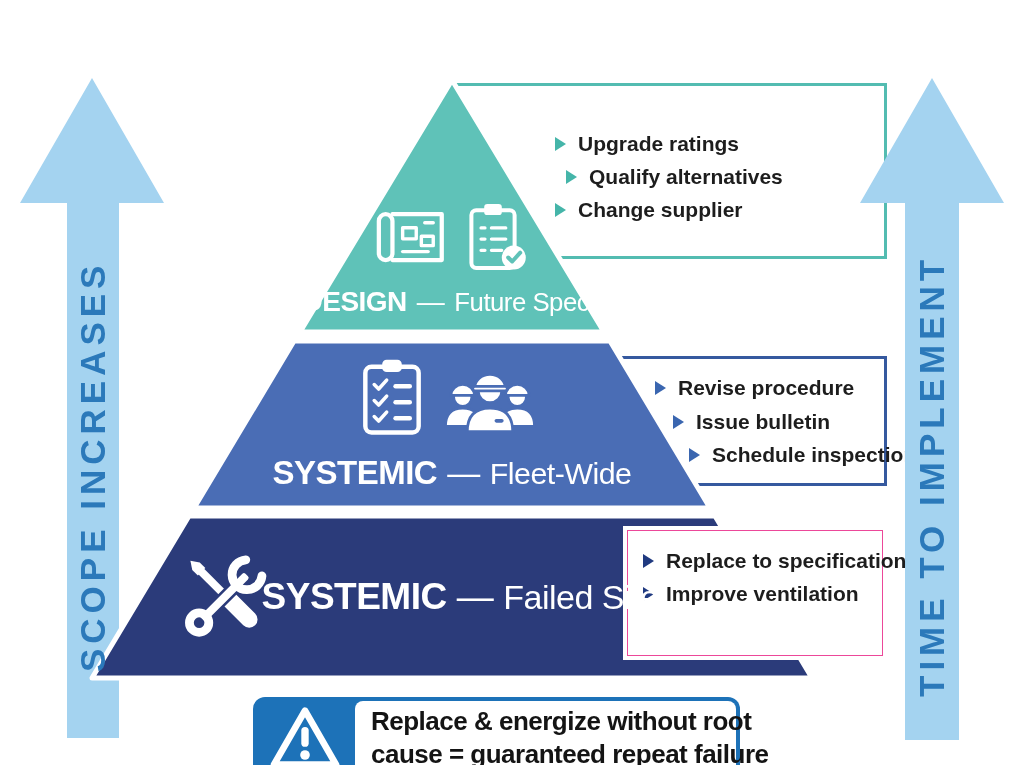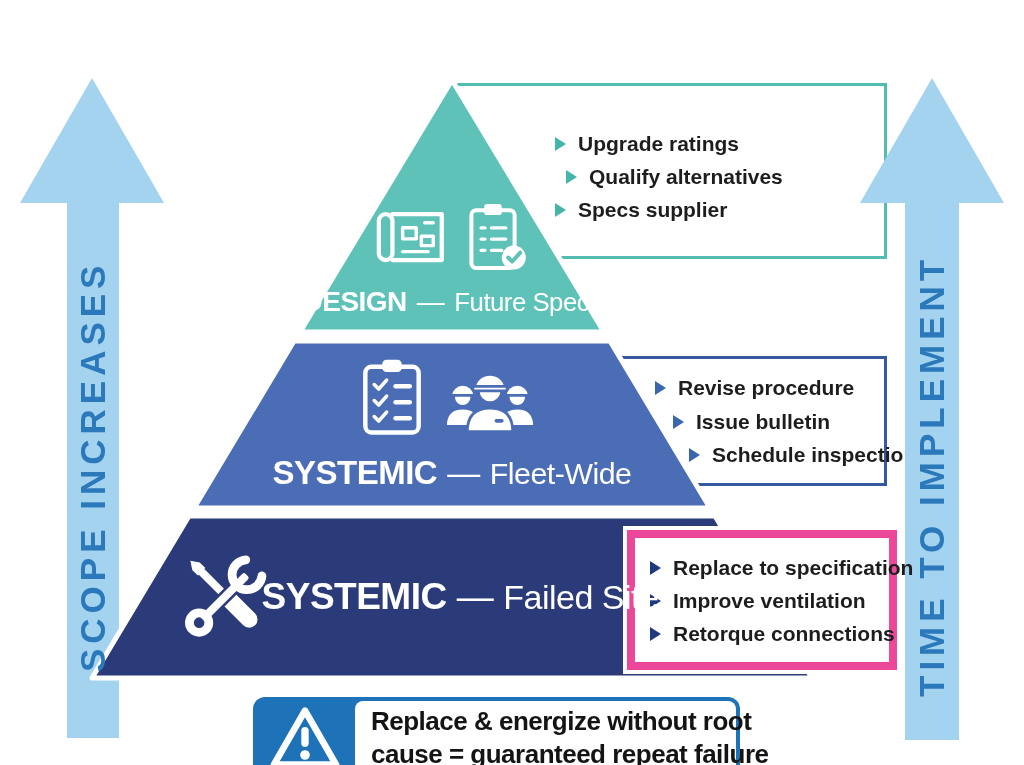--- a/index.html
+++ b/index.html
@@ -13,21 +13,21 @@
                 font-size:21px;font-weight:600;color:#1d1d1d;white-space:nowrap;}
   .tri{width:0;height:0;border-style:solid;border-width:7px 0 7px 11px;
        border-color:transparent transparent transparent currentColor;flex:0 0 auto;}
   .box-design{left:455px;top:35px;width:429px;height:170px;z-index:1;
               border:3px solid #53bcb1;border-left:none;}
   .box-design .tri{color:#45b5a9;}
   .box-systemic{left:616px;top:308px;width:265px;height:124px;z-index:1;
                 border:3px solid #35599f;}
   .box-systemic .tri{color:#3a66b0;}
   .box-immediate{left:627px;top:482px;width:254px;height:124px;z-index:3;
-                 border:8px solid #ec4899;}
+                 border:1px solid #ec4899;}
   .box-immediate .tri{color:#203a80;}
 
   
   .tl{position:absolute;z-index:3;color:#fff;text-align:center;white-space:nowrap;
       letter-spacing:-0.5px;}
   .tl .name{font-weight:800;}
   .tl .dash{font-weight:400;margin:0 10px;}
   .tl .scope{font-weight:400;font-size:0.92em;}
   .tl-design{left:252px;top:238px;width:400px;font-size:28px;}
   .tl-systemic{left:252px;top:406px;width:400px;font-size:33px;}
@@ -65,21 +65,21 @@
     <div class="row" style="left:100px;top:46px;">
       <span class="tri"></span>
       <span>Upgrade ratings</span>
     </div>
     <div class="row" style="left:111px;top:79px;">
       <span class="tri"></span>
       <span>Qualify alternatives</span>
     </div>
     <div class="row" style="left:100px;top:112px;">
       <span class="tri"></span>
-      <span>Specs supplier</span>
+      <span>Change supplier</span>
     </div>
   </div>
 
   <div class="callout box-systemic">
     <div class="row" style="left:36px;top:17px;">
       <span class="tri"></span>
       <span>Revise procedure</span>
     </div>
     <div class="row" style="left:54px;top:51px;">
       <span class="tri"></span>
@@ -100,24 +100,20 @@
   </svg>
 
   <div class="callout box-immediate">
     <div class="row" style="left:15px;top:18px;">
       <span class="tri"></span>
       <span>Replace to specification</span>
     </div>
     <div class="row" style="left:15px;top:51px;">
       <span class="tri"></span>
       <span>Improve ventilation</span>
-    </div>
-    <div class="row" style="left:15px;top:84px;">
-      <span class="tri"></span>
-      <span>Retorque connections</span>
     </div>
   </div>
 
   <div class="icons icons-design">
     <svg width="80" height="68" viewBox="0 0 90 80">
       <g fill="none" stroke="#fff" stroke-width="5" stroke-linecap="round" stroke-linejoin="round">
         <rect x="6" y="12" width="16" height="54" rx="8"></rect>
         <path d="M22 66 H80 V12 H22"></path>
         <rect x="34" y="28" width="16" height="13" stroke-width="4"></rect>
         <rect x="56" y="38" width="14" height="11" stroke-width="4"></rect>

